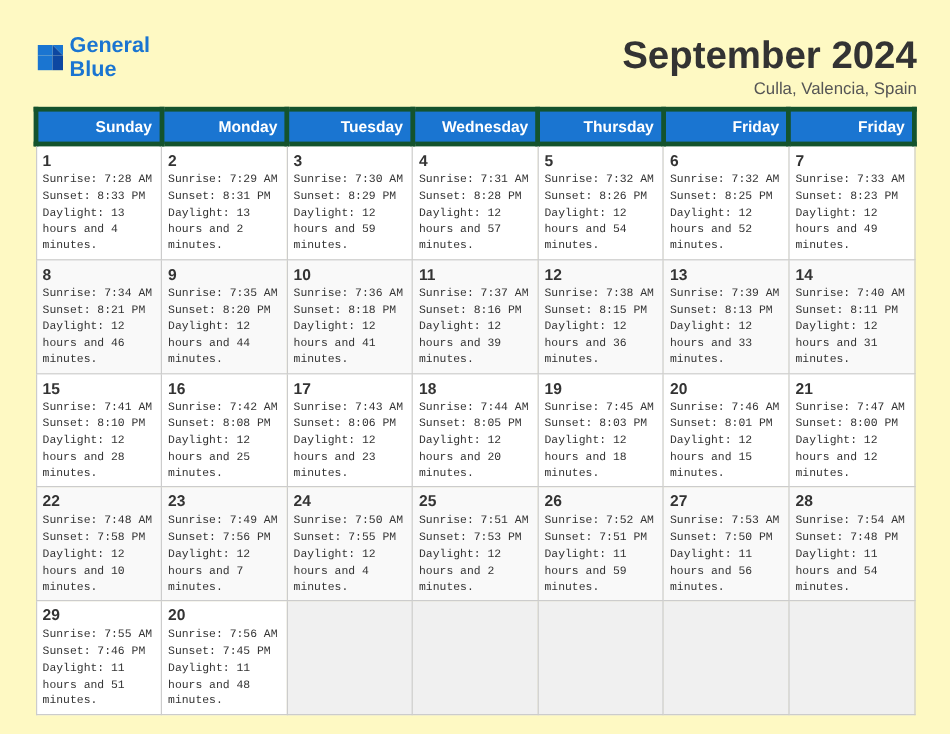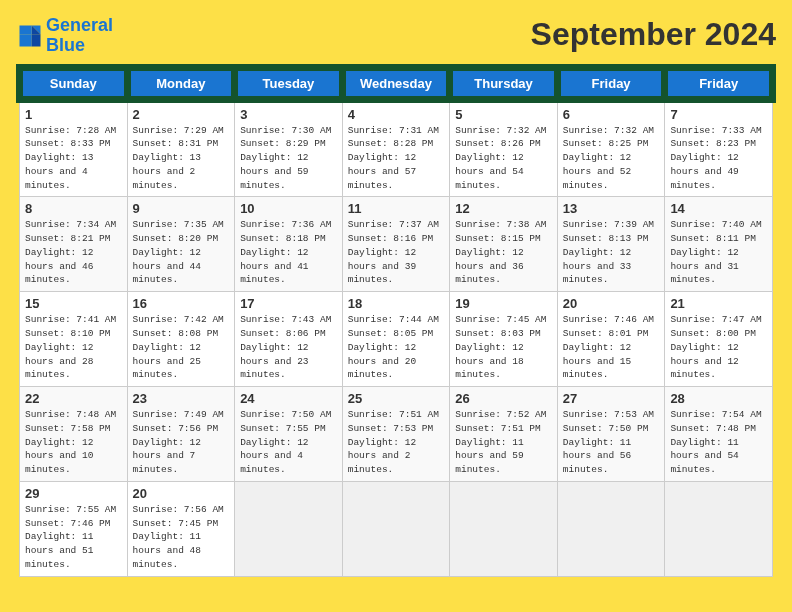--- a/index.html
+++ b/index.html
@@ -6,22 +6,22 @@
     body {
       width: 792px;
       height: 612px;
       font-family: Arial, sans-serif;
       background: #fff;
       overflow: hidden;
     }
     .page {
       width: 792px;
       height: 612px;
-      padding: 16px;
-      background: #fde047;
+      padding: 28px;
+      background: #fef9c3;
     }
     .header {
       display: flex;
       justify-content: space-between;
       align-items: flex-start;
       margin-bottom: 8px;
     }
     .logo {
       display: flex;
       align-items: center;
@@ -54,25 +54,25 @@
       color: #555;
     }
     .calendar {
       width: 100%;
       border-collapse: collapse;
       table-layout: fixed;
     }
     .calendar th {
       background: #1a75d1;
       color: #fff;
-      text-align: center;
+      text-align: right;
       padding: 5px 6px;
       font-size: 13px;
       font-weight: bold;
-      border: 7px solid #14532d;
+      border: 4px solid #14532d;
     }
     .calendar td {
       vertical-align: top;
       border: 1px solid #ccc;
       padding: 4px 5px;
       font-size: 9.5px;
       color: #333;
       background: #fff;
       height: 84px;
     }
@@ -112,20 +112,21 @@
         <rect x="4" y="14" width="14" height="14" fill="#1a75d1"></rect>
         <rect x="18" y="14" width="10" height="14" fill="#0d47a1"></rect>
       </svg>
       <div class="logo-text">
         <div><span>General</span></div>
         <div style="color:#1a75d1">Blue</div>
       </div>
     </div>
     <div class="title-block">
       <div class="month-title">September 2024</div>
+      <div class="subtitle">Culla, Valencia, Spain</div>
     </div>
   </div>
 
   <table class="calendar">
     <thead>
       <tr>
         <th>Sunday</th>
         <th>Monday</th>
         <th>Tuesday</th>
         <th>Wednesday</th>

